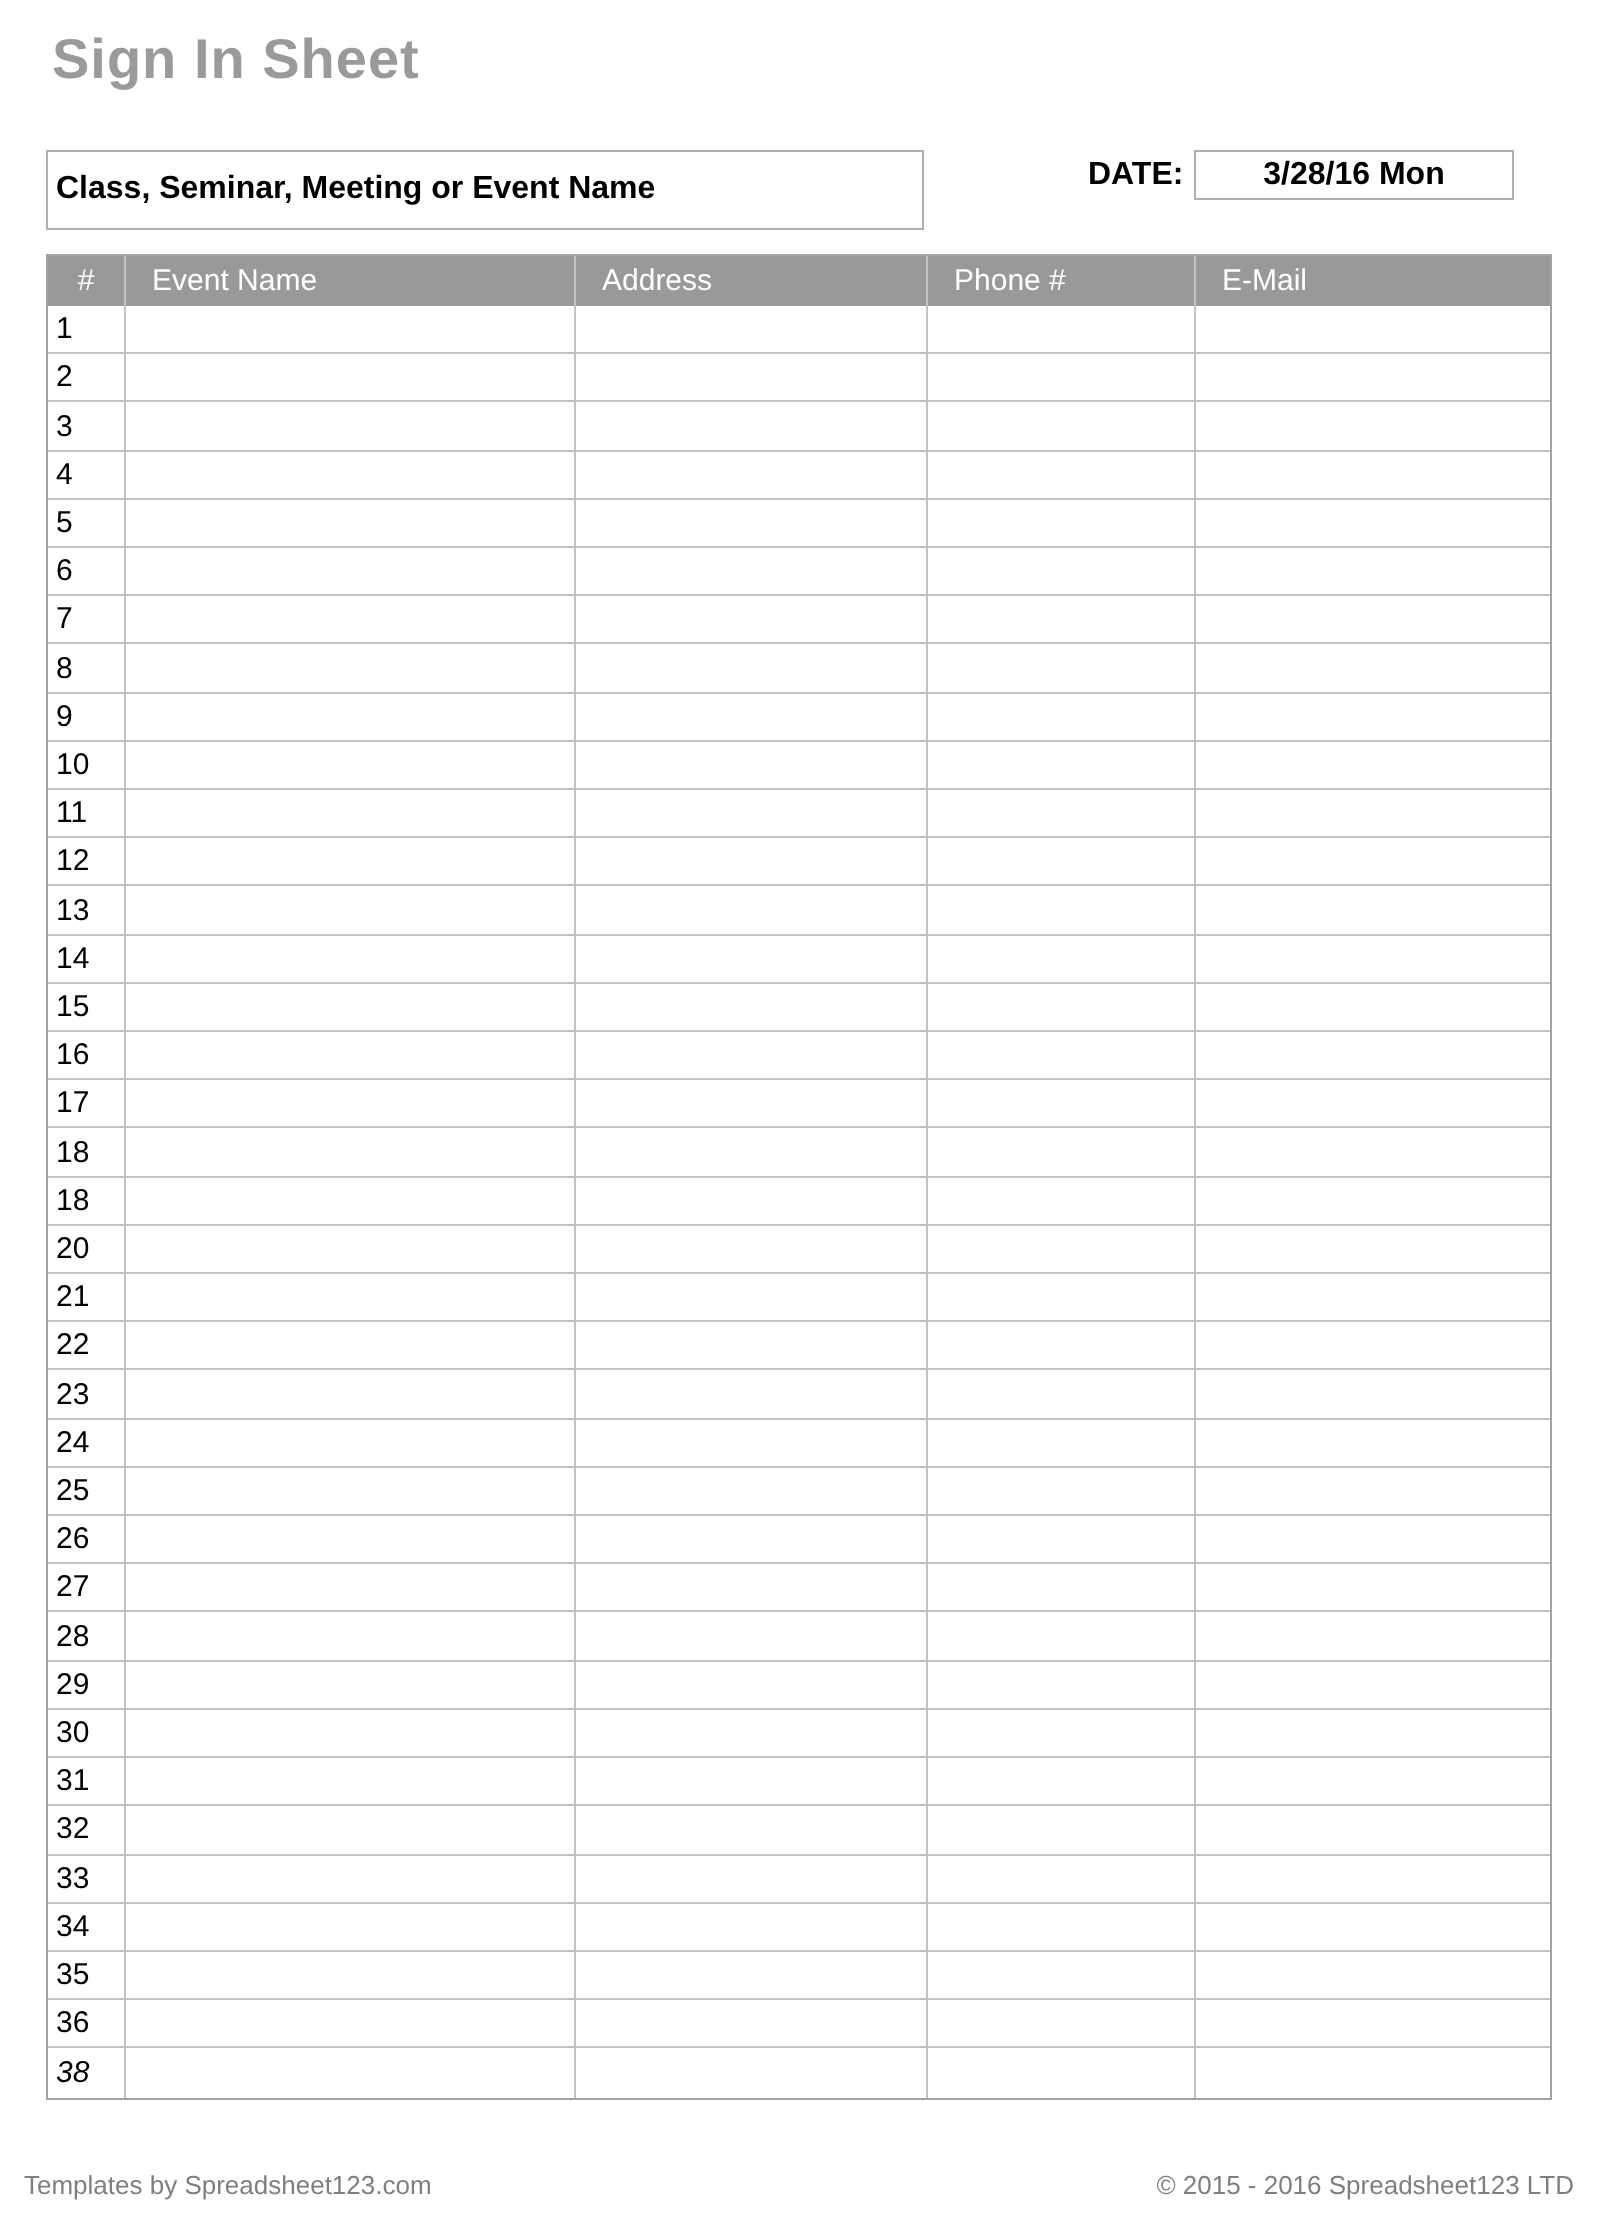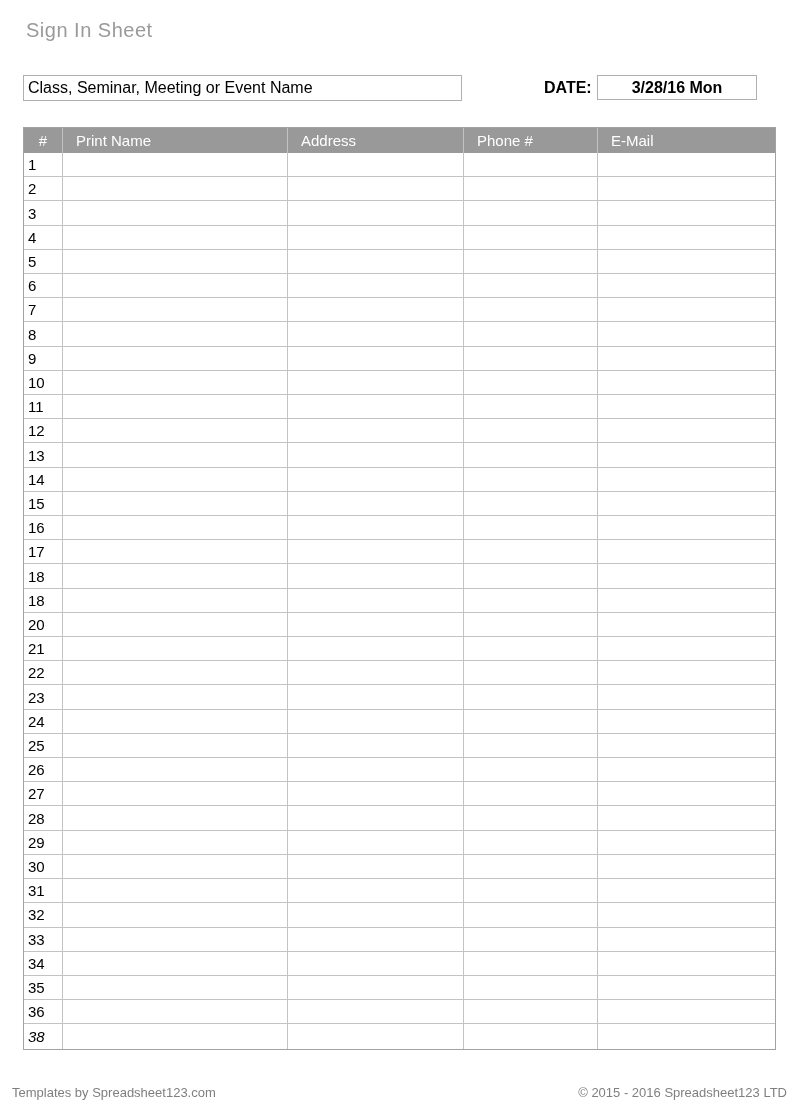--- a/index.html
+++ b/index.html
@@ -8,38 +8,39 @@
     width: 800px;
     height: 1114px;
     background: #ffffff;
     font-family: "Liberation Sans", "DejaVu Sans", sans-serif;
     overflow: hidden;
   }
   .title {
     position: absolute;
     left: 26px;
     top: 14px;
-    font-size: 20px;
+    font-size: 28px;
     line-height: 32px;
     color: var(--title-text, #9a9a9a);
     letter-spacing: 0.5px;
+    font-weight: bold;
   }
   .event-box {
     position: absolute;
     left: 23px;
     top: 75px;
     width: 439px;
-    height: 26px;
+    height: 40px;
     border: 1px solid var(--box-border, #b0b0b0);
     box-sizing: border-box;
     display: flex;
     align-items: center;
     padding-left: 4px;
     font-size: 16px;
-    font-weight: normal;
+    font-weight: bold;
     color: #000000;
     background: #ffffff;
   }
   .date-label {
     position: absolute;
     left: 544px;
     top: 75px;
     height: 25px;
     line-height: 25px;
     font-size: 16px;
@@ -145,21 +146,21 @@
 
   <div class="date-label">DATE:</div>
 
   <div class="date-box">
     <span>3/28/16 Mon</span>
   </div>
 
   <div class="table">
     <div class="thead">
       <div class="hcell c0">#</div>
-      <div class="hcell c1">Print Name</div>
+      <div class="hcell c1">Event Name</div>
       <div class="hcell c2">Address</div>
       <div class="hcell c3">Phone #</div>
       <div class="hcell c4">E-Mail</div>
     </div>
     <div id="tbody">
         <div class="trow">
           <div class="cell c0 numcell">1</div>
           <div class="cell c1"></div>
           <div class="cell c2"></div>
           <div class="cell c3"></div>

